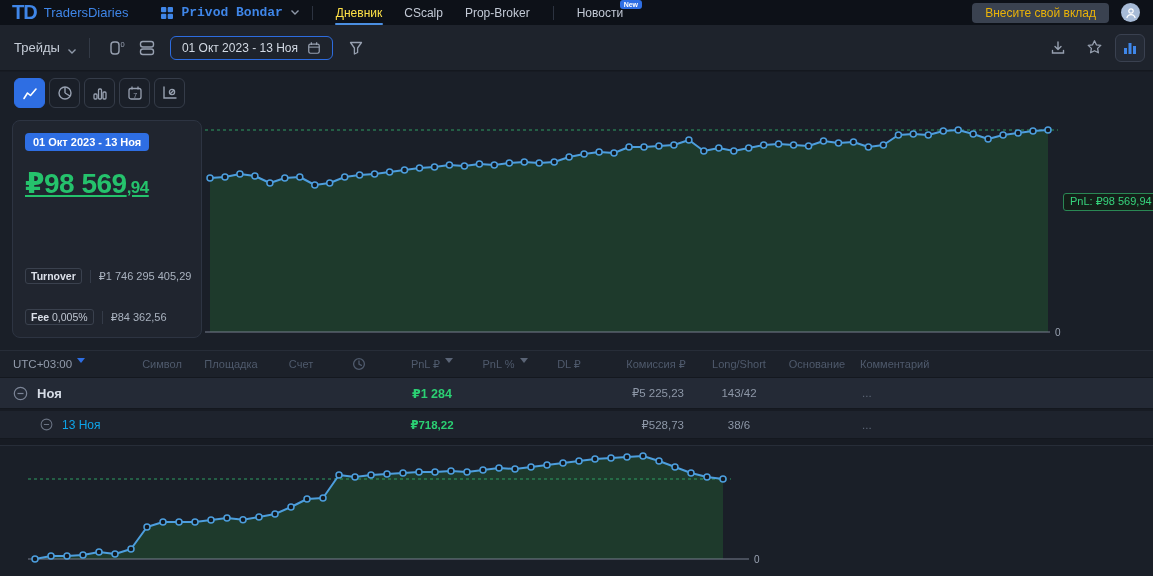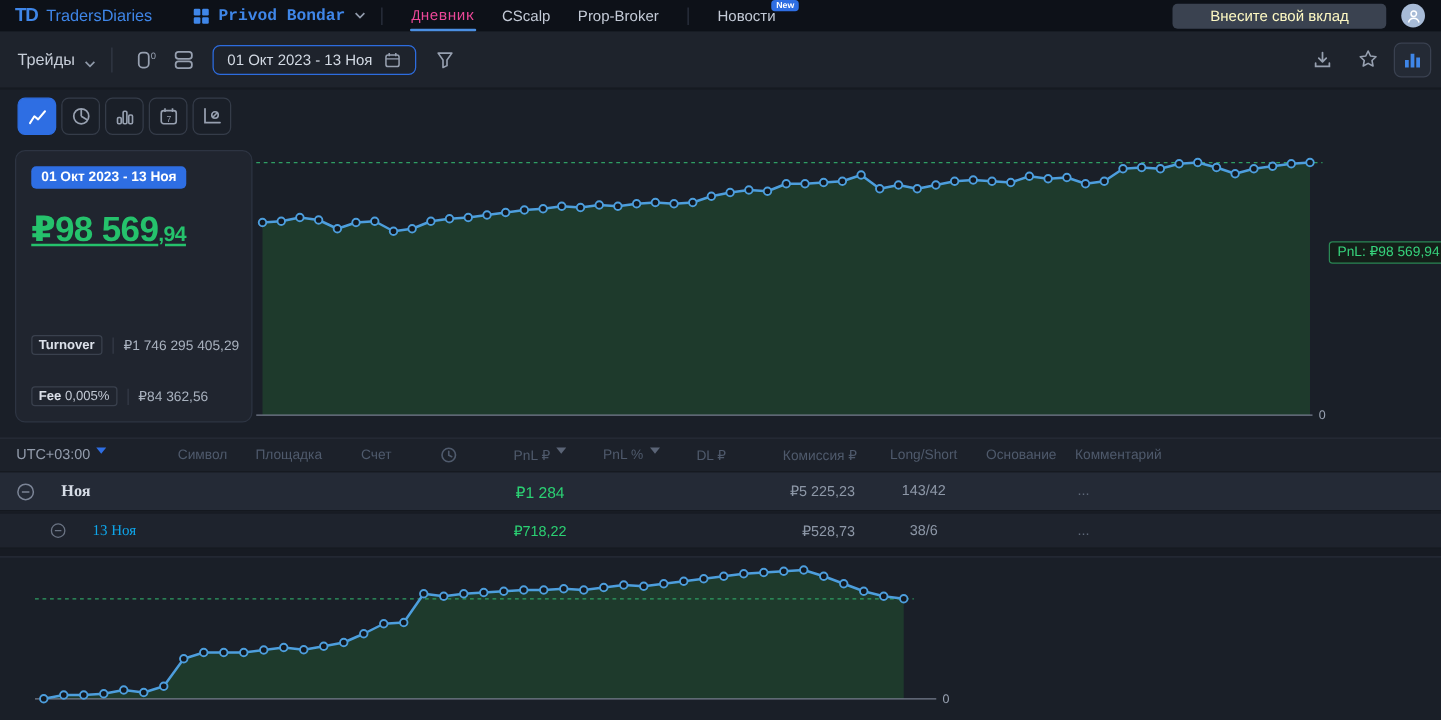--- a/index.html
+++ b/index.html
@@ -3,31 +3,31 @@
 <meta charset="utf-8">
 <style>
   * { margin:0; padding:0; box-sizing:border-box; }
   html,body { width:1153px; height:576px; overflow:hidden; }
   body { font-family:"Liberation Sans","DejaVu Sans",sans-serif; background:#171b23; position:relative; color:#c6cdd8; }
   .app { position:absolute; inset:0; }
 
   
   .navbar { position:absolute; top:0; left:0; width:100%; height:25px; background:#0d1118; display:flex; align-items:center; z-index:6; }
   .logo { display:flex; align-items:center; gap:7px; margin-left:12px; }
-  .logo-mark { color:#3f86e8; font-weight:bold; font-size:15px; letter-spacing:-1px; }
+  .logo-mark { color:#3f86e8; font-weight:bold; font-size:20px; letter-spacing:-1px; }
   .logo-name { color:#3f86e8; font-size:13px; }
   .workspace { display:flex; align-items:center; gap:7px; margin-left:32px; cursor:pointer; }
   .ws-name { color:#3f86e8; font-weight:bold; font-size:13px;font-family:Liberation Mono, monospace; }
   .nav-sep { width:1px; height:14px; background:#2c3340; margin:0 12px; }
   .tabs { display:flex; align-items:center; height:100%; }
   .tab { position:relative; height:100%; display:flex; align-items:center; padding:0 11px; font-size:12px; color:#c3cad6; cursor:pointer; }
-  .tab.active { color:#ec4899;font-family:Liberation Mono, monospace; }
+  .tab.active { color:#fde047; }
   .tab.active::after { content:""; position:absolute; left:10px; right:10px; bottom:0; height:2px; background:#4b8fe2; border-radius:1px; }
   .badge-new { position:absolute; top:0px; right:-8px; background:#2e6ee3; color:#fff; font-size:7px; font-weight:bold; line-height:9px; padding:0 4px; border-radius:3px; }
-  .contribute { margin-left:auto; background:#3a4250; color:#fef9c3; font-size:12px; padding:3px 30px; border-radius:4px; cursor:pointer; }
+  .contribute { margin-left:auto; background:#3a4250; color:#eab308; font-size:12px; padding:3px 13px; border-radius:4px; cursor:pointer; }
   .avatar { width:19px; height:19px; border-radius:50%; background:#a7bbd7; margin:0 13px 0 12px; display:flex; align-items:center; justify-content:center; cursor:pointer; }
 
   
   .toolbar { position:absolute; top:25px; left:0; width:100%; height:46px; background:#1e232c; display:flex; align-items:center; border-bottom:1px solid #14181f; z-index:5; }
   .trades-sel { display:flex; align-items:flex-end; gap:7px; margin-left:14px; font-size:13px; color:#c6cdd8; cursor:pointer; }
   .tb-sep { width:1px; height:20px; background:#333a46; margin:0 12px; }
   .icon-btn { width:26px; height:26px; display:flex; align-items:center; justify-content:center; cursor:pointer; margin:0 2px; }
   .date-btn { display:flex; align-items:center; gap:9px; border:1px solid #2d6cdf; border-radius:6px; padding:4px 11px; margin:0 8px; font-size:12px; color:#d3dae4; cursor:pointer; }
   .right-tools { margin-left:auto; display:flex; align-items:center; gap:6px; margin-right:8px; }
   .tool-active { width:30px; height:28px; border:1px solid #3a4150; background:#242a35; border-radius:6px; display:flex; align-items:center; justify-content:center; cursor:pointer; }
@@ -54,23 +54,23 @@
   .scrollbar { position:absolute; left:958px; top:339px; width:182px; height:7px; border-radius:4px; background:#49505e; cursor:pointer; }
 
   
   .table-section { position:absolute; top:350px; left:0; width:100%; background:#171b23; }
   .grid-cols { display:grid; grid-template-columns:130px 64px 74px 66px 50px 96px 50px 78px 96px 70px 86px 1fr; align-items:center; }
   .t-header { height:28px; background:#1c212a; border-top:1px solid #272d38; border-bottom:1px solid #14181f; color:#4f5a6c; font-size:11px; }
   .th { display:flex; align-items:flex-start; justify-content:center; gap:5px; }
   .th.tz { justify-content:flex-start; padding-left:13px; color:#939cac; font-size:11.5px; }
   .t-row { height:31px; background:#242a36; border-bottom:1px solid #14181f; font-size:11.5px; color:#8d97a7; }
   .t-row.sub { height:28px; background:#1e232d; margin-top:2px; }
-  .cell-name { display:flex; align-items:center; gap:21px; padding-left:13px; color:#d6dce6; font-size:13px; font-weight:bold;font-family:Liberation Serif, serif; }
+  .cell-name { display:flex; align-items:center; gap:9px; padding-left:13px; color:#d6dce6; font-size:13px; font-weight:bold; }
   .t-row.sub .cell-name { padding-left:40px; color:#0ea5e9; font-size:12px; font-weight:normal;text-align:right; }
-  .cell-pnl { text-align:center; color:#2bd073; font-weight:normal; font-size:12.5px; }
+  .cell-pnl { text-align:center; color:#2bd073; font-weight:bold; font-size:12.5px; }
   .t-row.sub .cell-pnl { font-size:11.5px; }
   .cell-comm { text-align:right; padding-right:20px; }
   .cell-ls { text-align:center; }
   .cell-comment { color:#5f6979; padding-left:2px; }
   .tri { width:0; height:0; border-left:4px solid transparent; border-right:4px solid transparent; border-top:5px solid #2e6ee3; }
   .tri.gray { border-top-color:#5a6476; }
 
   
   .bottom-section { position:absolute; top:445px; left:0; width:100%; height:131px; background:#1a1f28; border-top:1px solid #272d38; }
   .bottom-chart-svg { position:absolute; left:0; top:0; width:1153px; height:131px; }

